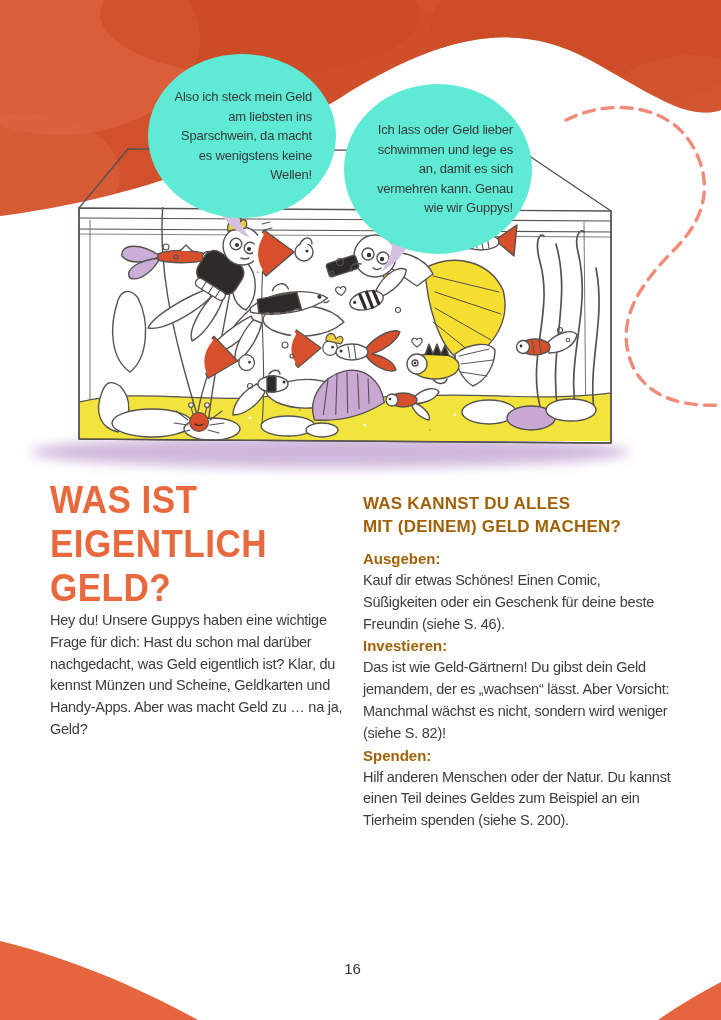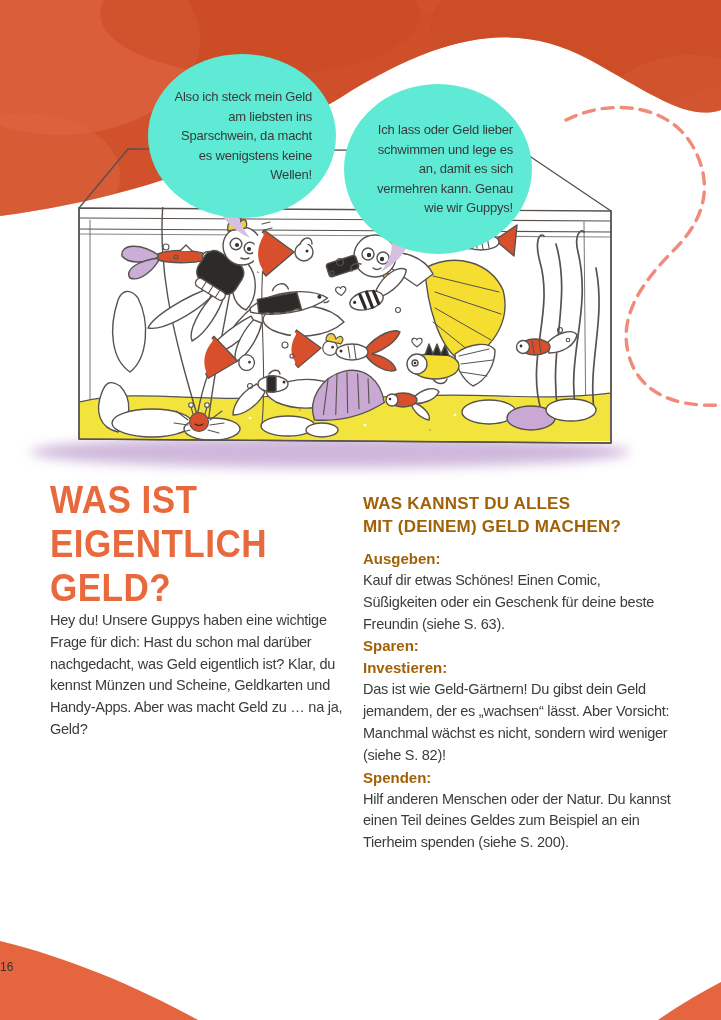--- a/index.html
+++ b/index.html
@@ -25,21 +25,21 @@
   .col-left{position:absolute;z-index:3;left:50px;top:478px;width:300px;}
   .col-left h1{
     margin:0;color:#e8693d;font-size:39px;line-height:44px;font-weight:700;letter-spacing:.5px;
     transform:scaleX(.9);transform-origin:left top;
   }
   .col-left .body{}
   .bodytext{font-size:14.5px;line-height:21.8px;letter-spacing:-0.25px;color:#3d3c3c;}
   .col-right{position:absolute;z-index:3;left:363px;top:492px;width:312px;}
   .col-right h2{margin:0 0 10px 0;color:#a16207;font-size:17px;line-height:23px;font-weight:700;letter-spacing:.2px;}
   .sect .label{color:#a16207;font-weight:700;font-size:15px;line-height:22px;}
-  .pageno{position:absolute;z-index:3;left:0;top:960px;width:705px;font-size:12px;color:#333;}
+  .pageno{position:absolute;z-index:3;left:0;top:960px;width:705px;text-align:center;font-size:15px;color:#333;}
 </style>
 </head>
 <body>
 
 <div class="page">
 
   <svg class="bg" viewBox="0 0 721 1020">
     <defs>
       <clipPath id="topclip">
         <path d="M0,0 H721 V110 C688,121 655,96 590,60 C520,22 448,30 340,98 C230,166 120,200 0,216 Z"></path>
@@ -328,24 +328,23 @@
     <div class="body bodytext">Hey du! Unsere Guppys haben eine wichtige Frage für dich: Hast du schon mal darüber nachgedacht, was Geld eigentlich ist? Klar, du kennst Münzen und Scheine, Geldkarten und Handy-Apps. Aber was macht Geld zu … na ja, Geld?</div>
   </div>
 
   <div class="col-right">
     <h2>
       <div>WAS KANNST DU ALLES</div>
       <div>MIT (DEINEM) GELD MACHEN?</div>
     </h2>
     <div class="sect">
       <div class="label">Ausgeben:</div>
-      <div class="bodytext">Kauf dir etwas Schönes! Einen Comic, Süßigkeiten oder ein Geschenk für deine beste Freundin (siehe S. 63).</div>
+      <div class="bodytext">Kauf dir etwas Schönes! Einen Comic, Süßigkeiten oder ein Geschenk für deine beste Freundin (siehe S. 46).</div>
     </div>
     <div class="sect">
-      <div class="label">Sparen:</div>
     </div>
     <div class="sect">
       <div class="label">Investieren:</div>
       <div class="bodytext">Das ist wie Geld-Gärtnern! Du gibst dein Geld jemandem, der es „wachsen“ lässt. Aber Vorsicht: Manchmal wächst es nicht, sondern wird weniger (siehe S. 82)!</div>
     </div>
     <div class="sect">
       <div class="label">Spenden:</div>
       <div class="bodytext">Hilf anderen Menschen oder der Natur. Du kannst einen Teil deines Geldes zum Beispiel an ein Tierheim spenden (siehe S. 200).</div>
     </div>
   </div>

